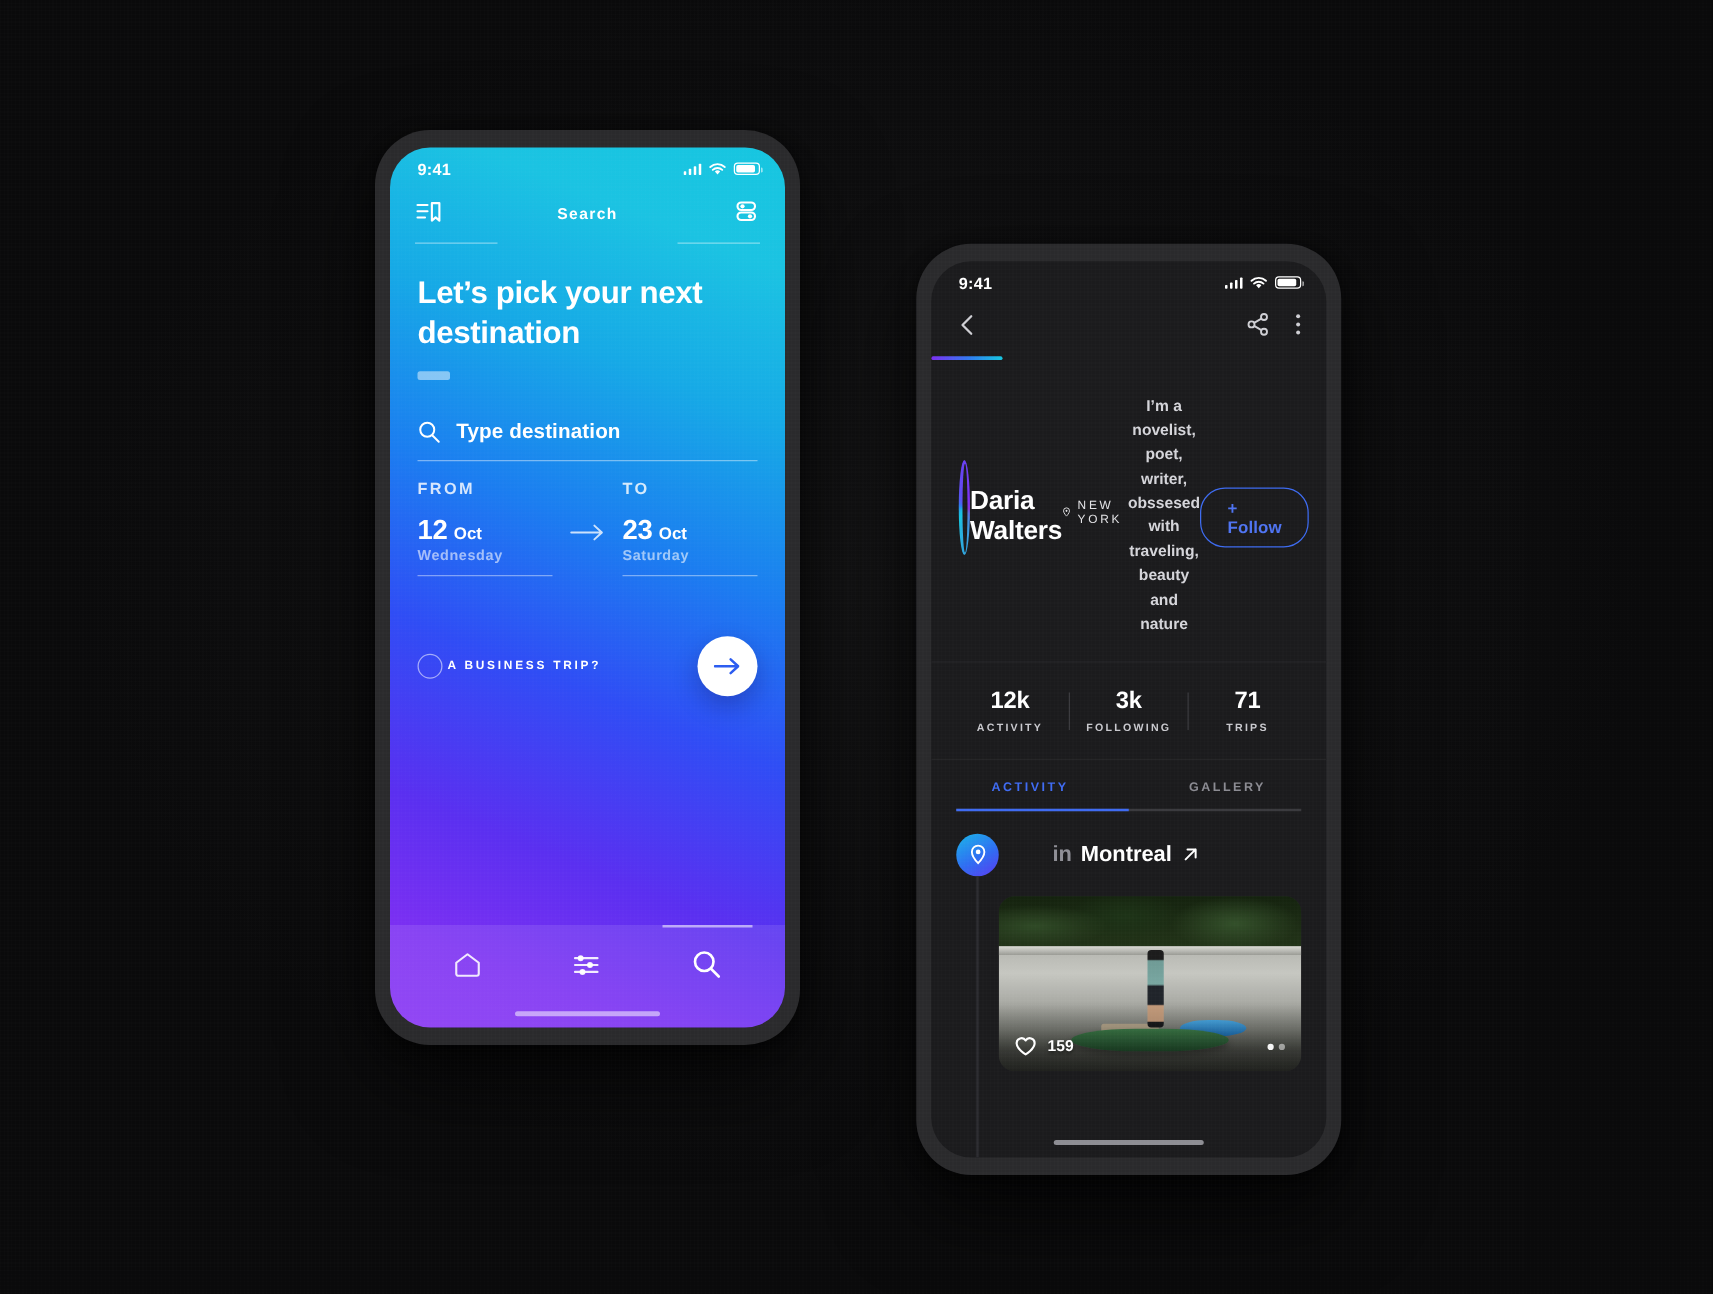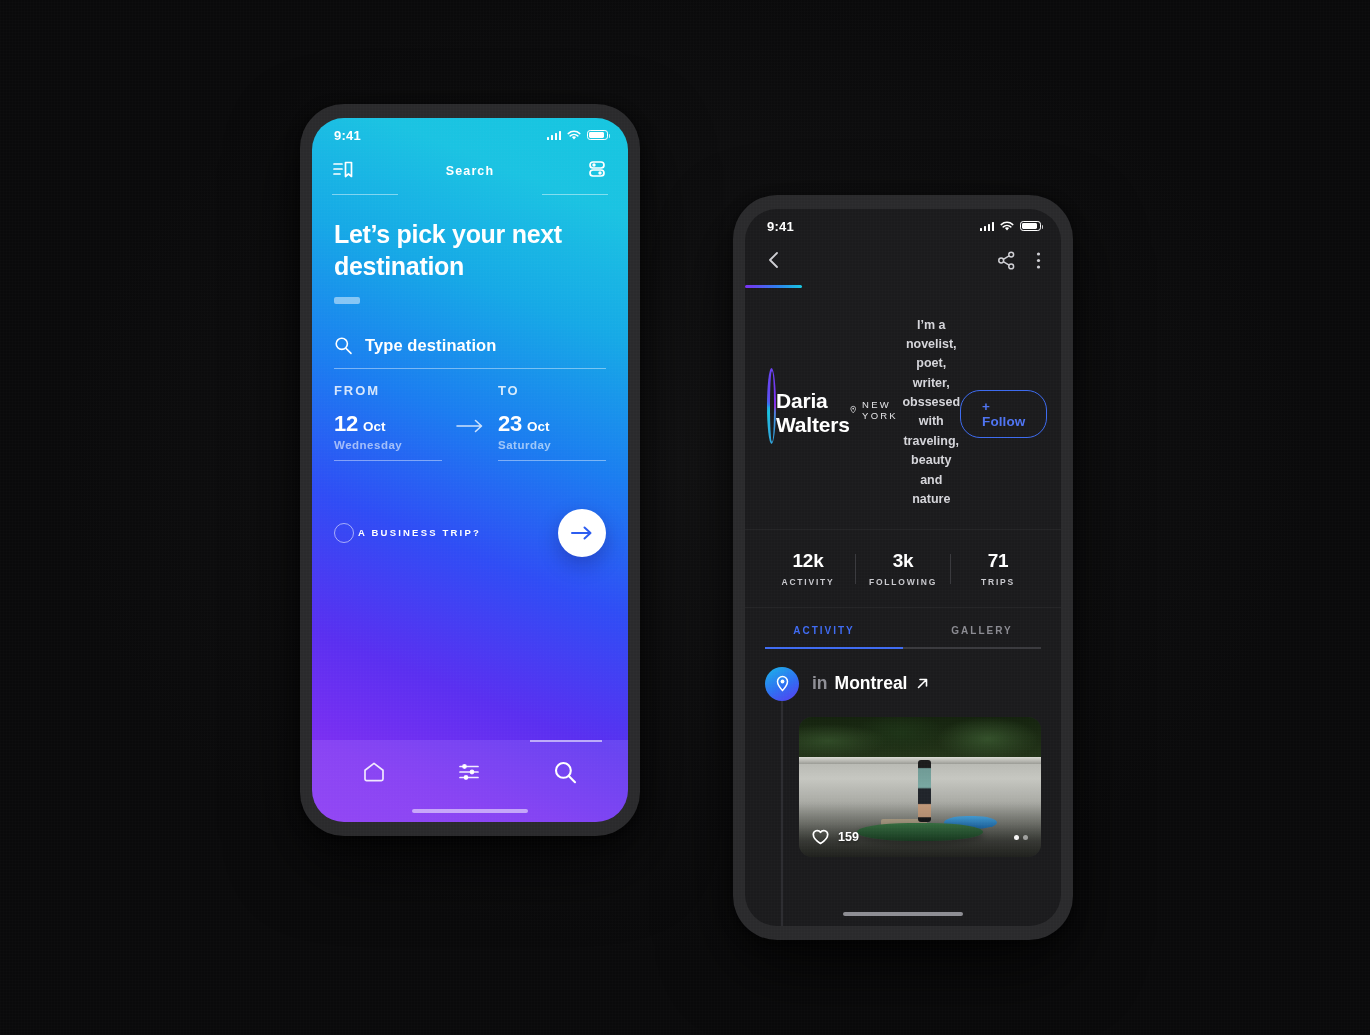--- a/index.html
+++ b/index.html
@@ -126,21 +126,21 @@
   .r-tabs { display:flex; padding:17px 0 0; }
   .r-tab { flex:1 1 0; text-align:center; font-size:10px; font-weight:700; letter-spacing:2px; }
   .r-tab.on { color:#3f6bf2; } .r-tab.off { color:#8b8b92; }
   .r-tabline { margin:11px 20px 0; height:1.6px; background:#3a3a3e; position:relative; }
   .r-tabline i { position:absolute; left:0; top:0; height:1.6px; width:50%; background:#3f6bf2; }
 
   .r-feed { padding:18px 20px 0; position:relative; flex:1 1 auto; }
   .feed-head { display:flex; align-items:center; gap:13px; }
   .pin { width:34px; height:34px; border-radius:50%; flex:none; display:flex; align-items:center; justify-content:center;
          background: linear-gradient(150deg,#19b6e8 0%, #2f6ef2 55%, #5a3af0 100%); }
-  .feed-title { font-size:17.5px; font-weight:700; color:#fff; display:flex; align-items:center; gap:7px; }
+  .feed-title { font-size:17.5px; font-weight:700; color:#fff; display:flex; align-items:center; gap:7px;margin-left:30px; }
   .feed-title .in { color:#8f8f96; }
   .thread { position:absolute; left:36px; top:52px; bottom:0; width:1.5px; background:#2d2d31; }
   .card { margin:16px 0 0 34px; height:140px; border-radius:13px; overflow:hidden; position:relative; }
   .likes { position:absolute; left:13px; bottom:12px; display:flex; align-items:center; gap:9px;
            color:#fff; font-size:12.5px; font-weight:700; text-shadow:0 1px 3px rgba(0,0,0,.6); }
   .dots { position:absolute; right:13px; bottom:17px; display:flex; gap:4px; }
   .dots i { width:5px; height:5px; border-radius:50%; background:rgba(255,255,255,.95); }
   .dots i:last-child { background:rgba(255,255,255,.5); }
   .r-home-ind { position:absolute; bottom:10px; left:50%; transform:translateX(-50%);
                 width:120px; height:4.5px; border-radius:3px; background:#8d8d93; }

